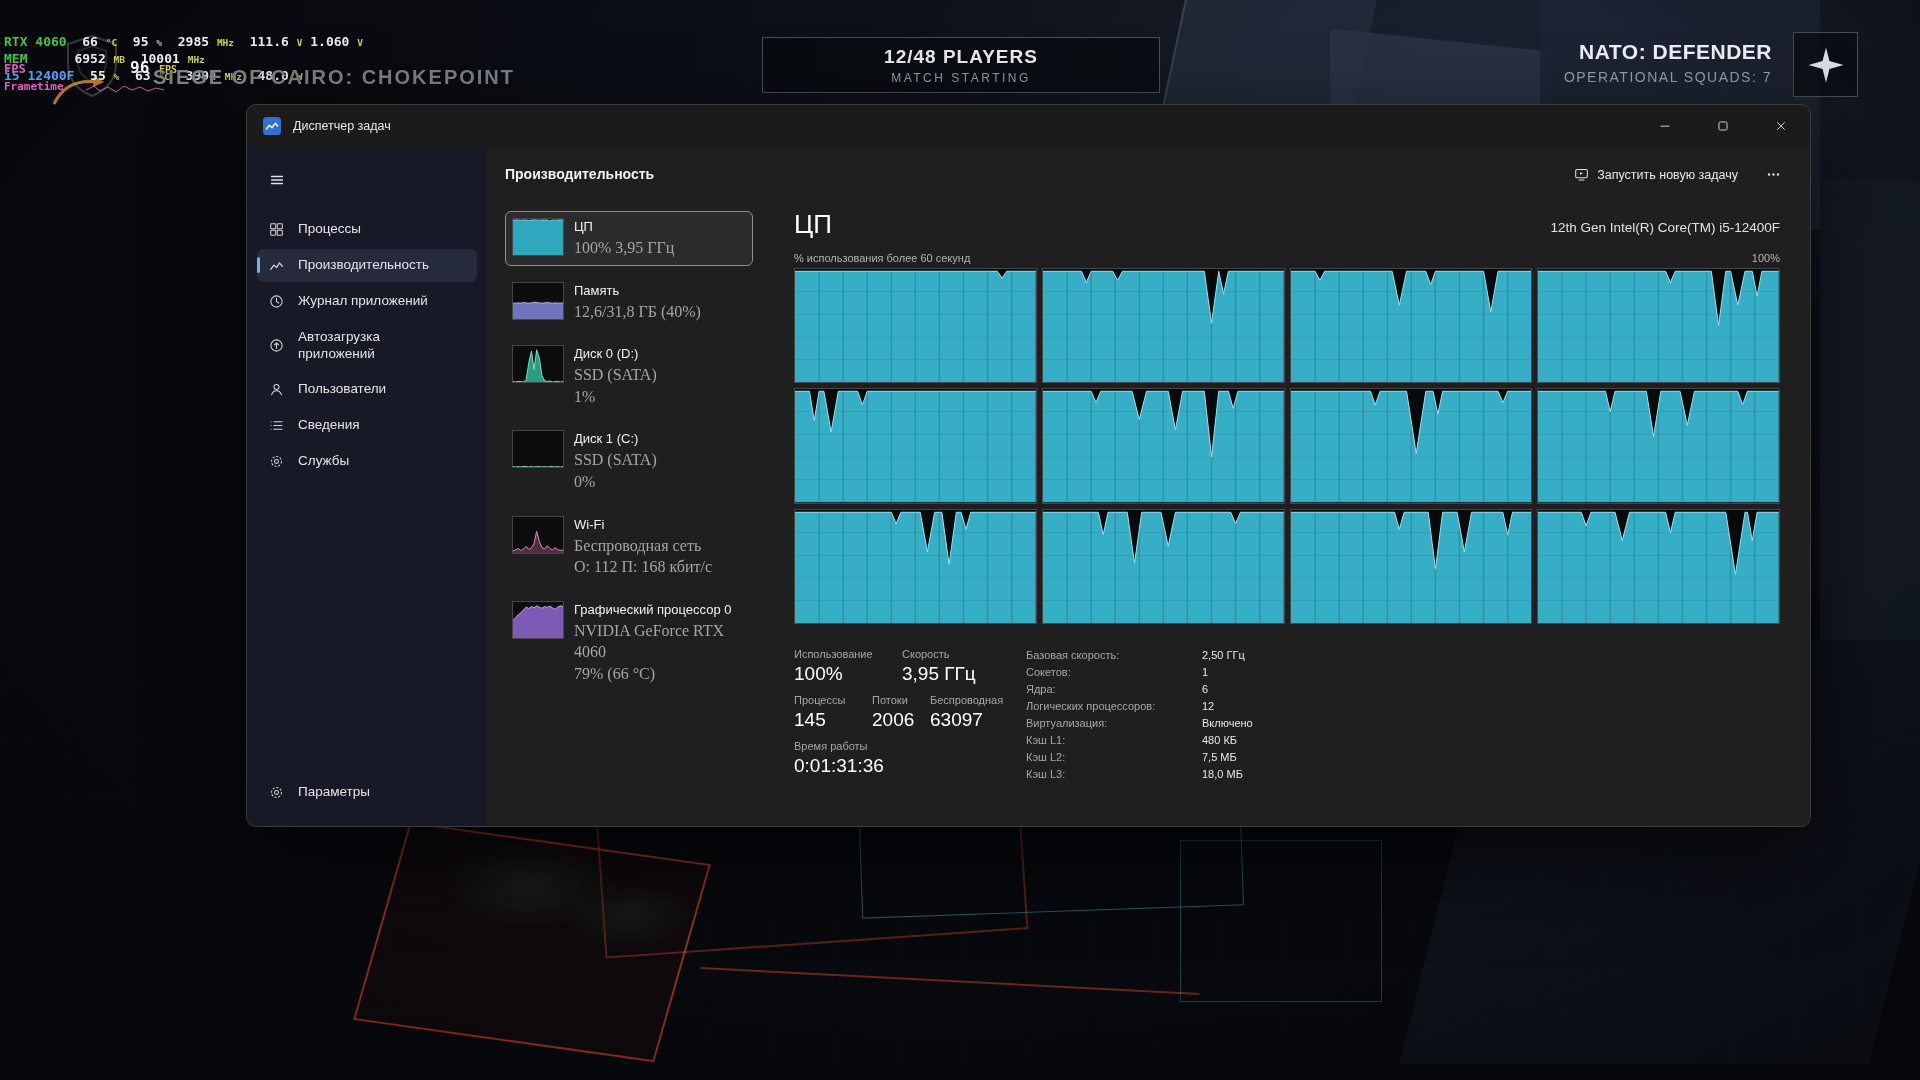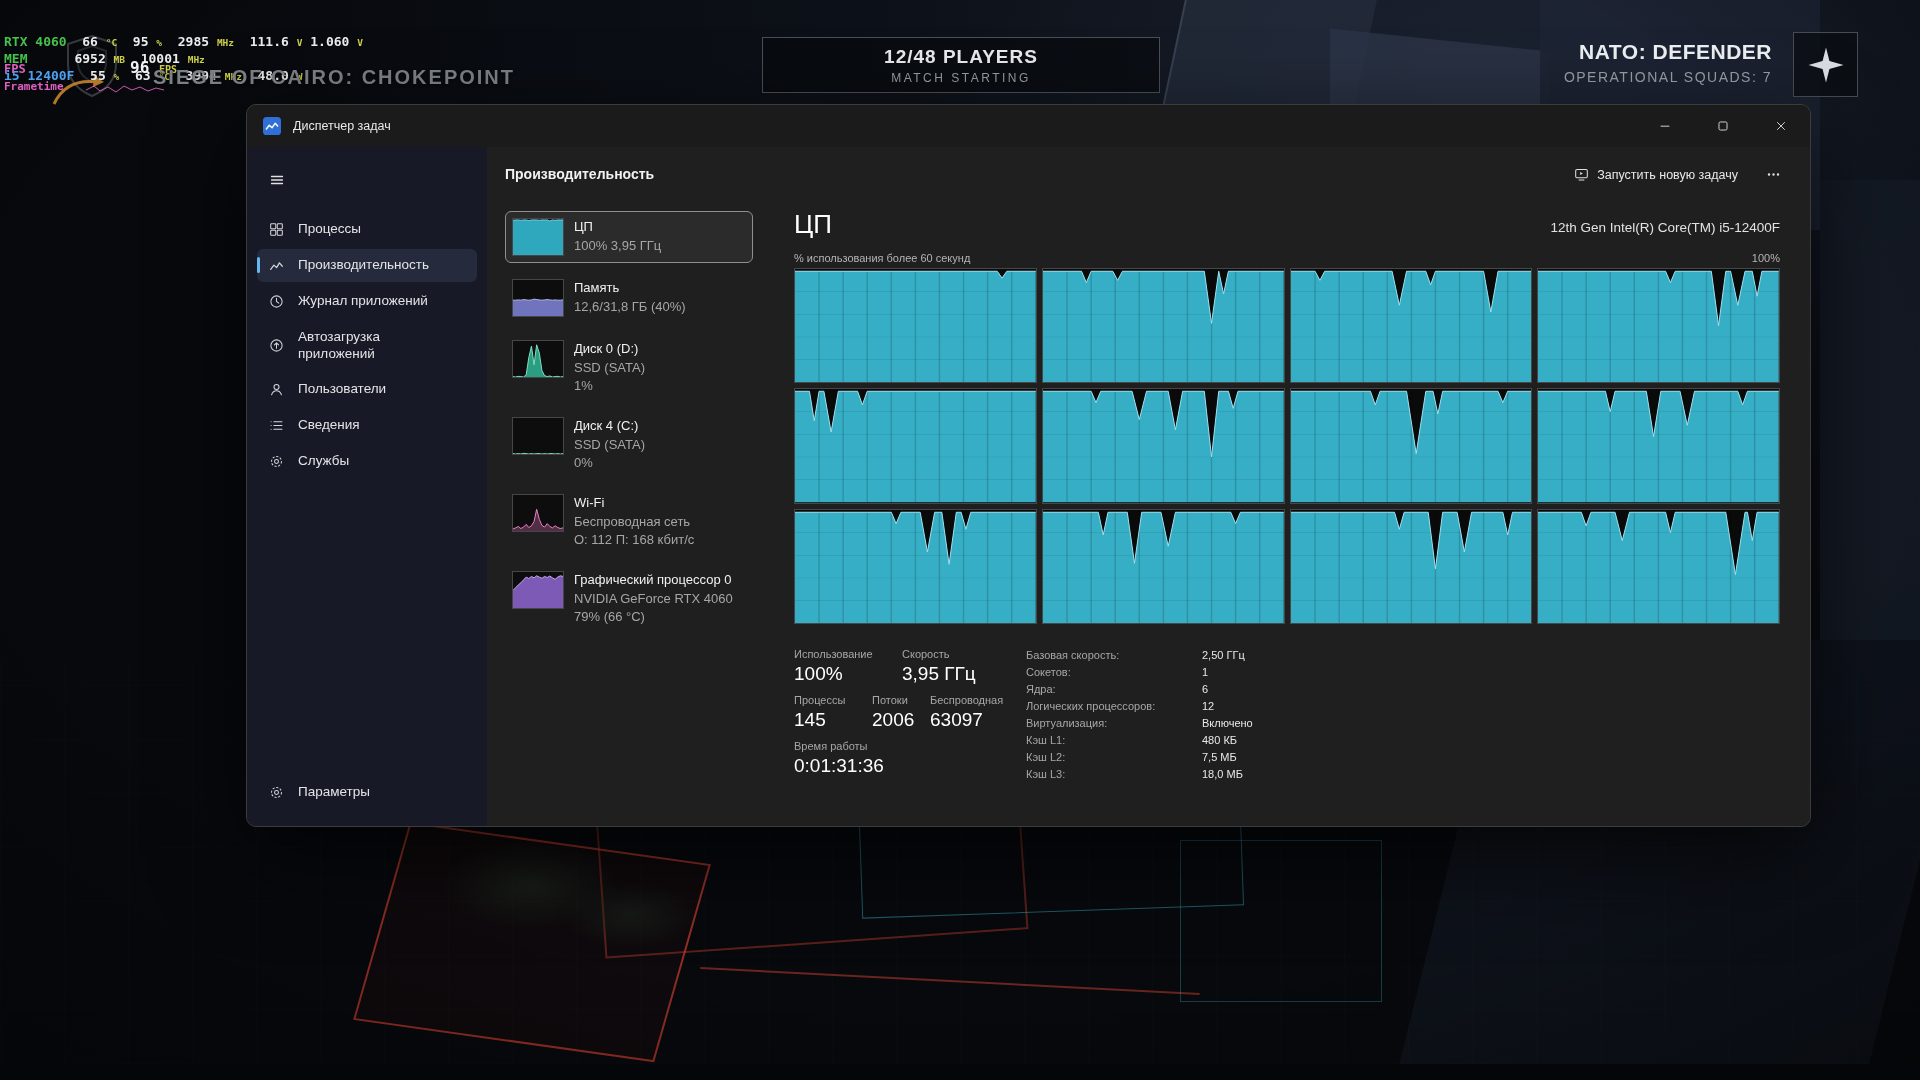--- a/index.html
+++ b/index.html
@@ -81,21 +81,21 @@
   
   .perf-list{width:270px;flex:0 0 270px;box-sizing:border-box;padding-right:22px;
       display:flex;flex-direction:column;gap:9px;margin-top:4px;}
   .perf-item{display:flex;gap:10px;padding:6px;border-radius:6px;border:1px solid transparent;
       cursor:pointer;align-items:flex-start;}
   .perf-item.selected{background:#2b2b2b;border-color:#8f8f8f;}
   .perf-thumb{width:52px;height:38px;background:#0d0d0d;border:1px solid #464646;flex:0 0 52px;box-sizing:border-box;}
   .perf-thumb svg{width:100%;height:100%;display:block;}
   .perf-text{min-width:0;}
   .perf-name{font-size:13px;color:#f1f1f1;margin:1px 0 3px;}
-  .perf-detail{font-size:13px;color:#a6a6a6;line-height:1.35;}
+  .perf-detail{font-size:16px;color:#a6a6a6;line-height:1.35;font-family:Liberation Serif, serif;}
   
   .cpu-panel{flex:1;display:flex;flex-direction:column;min-width:0;padding-left:19px;box-sizing:border-box;}
   .panel-head{display:flex;align-items:flex-end;justify-content:space-between;margin:2px 0 12px;}
   .panel-title{font-size:26px;color:#ffffff;font-weight:400;}
   .panel-subtitle{font-size:13.5px;color:#e2e2e2;padding-bottom:5px;}
   .chart-meta{display:flex;justify-content:space-between;font-size:11px;color:#b4b4b4;margin-bottom:4px;}
   .core-grid{display:grid;grid-template-columns:repeat(4,1fr);grid-auto-rows:1fr;gap:5px;height:356px;}
   .core-cell{position:relative;background:#0a0a0a;border:1px solid #474747;overflow:hidden;}
   .core-cell svg{position:absolute;inset:0;width:100%;height:100%;}
   
@@ -345,21 +345,21 @@
                 </div>
               </div>
               <div class="perf-item">
                 <div class="perf-thumb">
                   <svg viewBox="0 0 52 38" preserveAspectRatio="none">
                     <path d="M0,38 L0.0,37.6 L2.7,38.0 L5.5,37.6 L8.2,38.0 L10.9,37.3 L13.7,37.6 L16.4,38.0 L19.2,37.6 L21.9,38.0 L24.6,37.6 L27.4,37.6 L30.1,38.0 L32.8,37.6 L35.6,38.0 L38.3,37.6 L41.1,37.6 L43.8,38.0 L46.5,37.6 L49.3,38.0 L52.0,37.6 L52,38 Z" fill="#2fae8f" fill-opacity="0.9"></path>
                     <path d="M0.0,37.6 L2.7,38.0 L5.5,37.6 L8.2,38.0 L10.9,37.3 L13.7,37.6 L16.4,38.0 L19.2,37.6 L21.9,38.0 L24.6,37.6 L27.4,37.6 L30.1,38.0 L32.8,37.6 L35.6,38.0 L38.3,37.6 L41.1,37.6 L43.8,38.0 L46.5,37.6 L49.3,38.0 L52.0,37.6" fill="none" stroke="#82e3c8" stroke-width="1"></path>
                   </svg>
                 </div>
                 <div class="perf-text">
-                  <div class="perf-name">Диск 4 (C:)</div>
+                  <div class="perf-name">Диск 1 (C:)</div>
                   <div class="perf-detail">SSD (SATA)</div>
                   <div class="perf-detail">0%</div>
                 </div>
               </div>
               <div class="perf-item">
                 <div class="perf-thumb">
                   <svg viewBox="0 0 52 38" preserveAspectRatio="none">
                     <path d="M0,38 L0.0,35.8 L2.7,34.7 L5.5,33.2 L8.2,35.4 L10.9,33.9 L13.7,31.0 L16.4,34.3 L19.2,32.5 L21.9,28.0 L24.6,15.1 L27.4,25.8 L30.1,32.1 L32.8,33.9 L35.6,30.2 L38.3,33.2 L41.1,34.7 L43.8,32.5 L46.5,34.3 L49.3,35.4 L52.0,34.7 L52,38 Z" fill="#8a4a74" fill-opacity="0.55"></path>
                     <path d="M0.0,35.8 L2.7,34.7 L5.5,33.2 L8.2,35.4 L10.9,33.9 L13.7,31.0 L16.4,34.3 L19.2,32.5 L21.9,28.0 L24.6,15.1 L27.4,25.8 L30.1,32.1 L32.8,33.9 L35.6,30.2 L38.3,33.2 L41.1,34.7 L43.8,32.5 L46.5,34.3 L49.3,35.4 L52.0,34.7" fill="none" stroke="#ef86c9" stroke-width="1"></path>
                   </svg>

